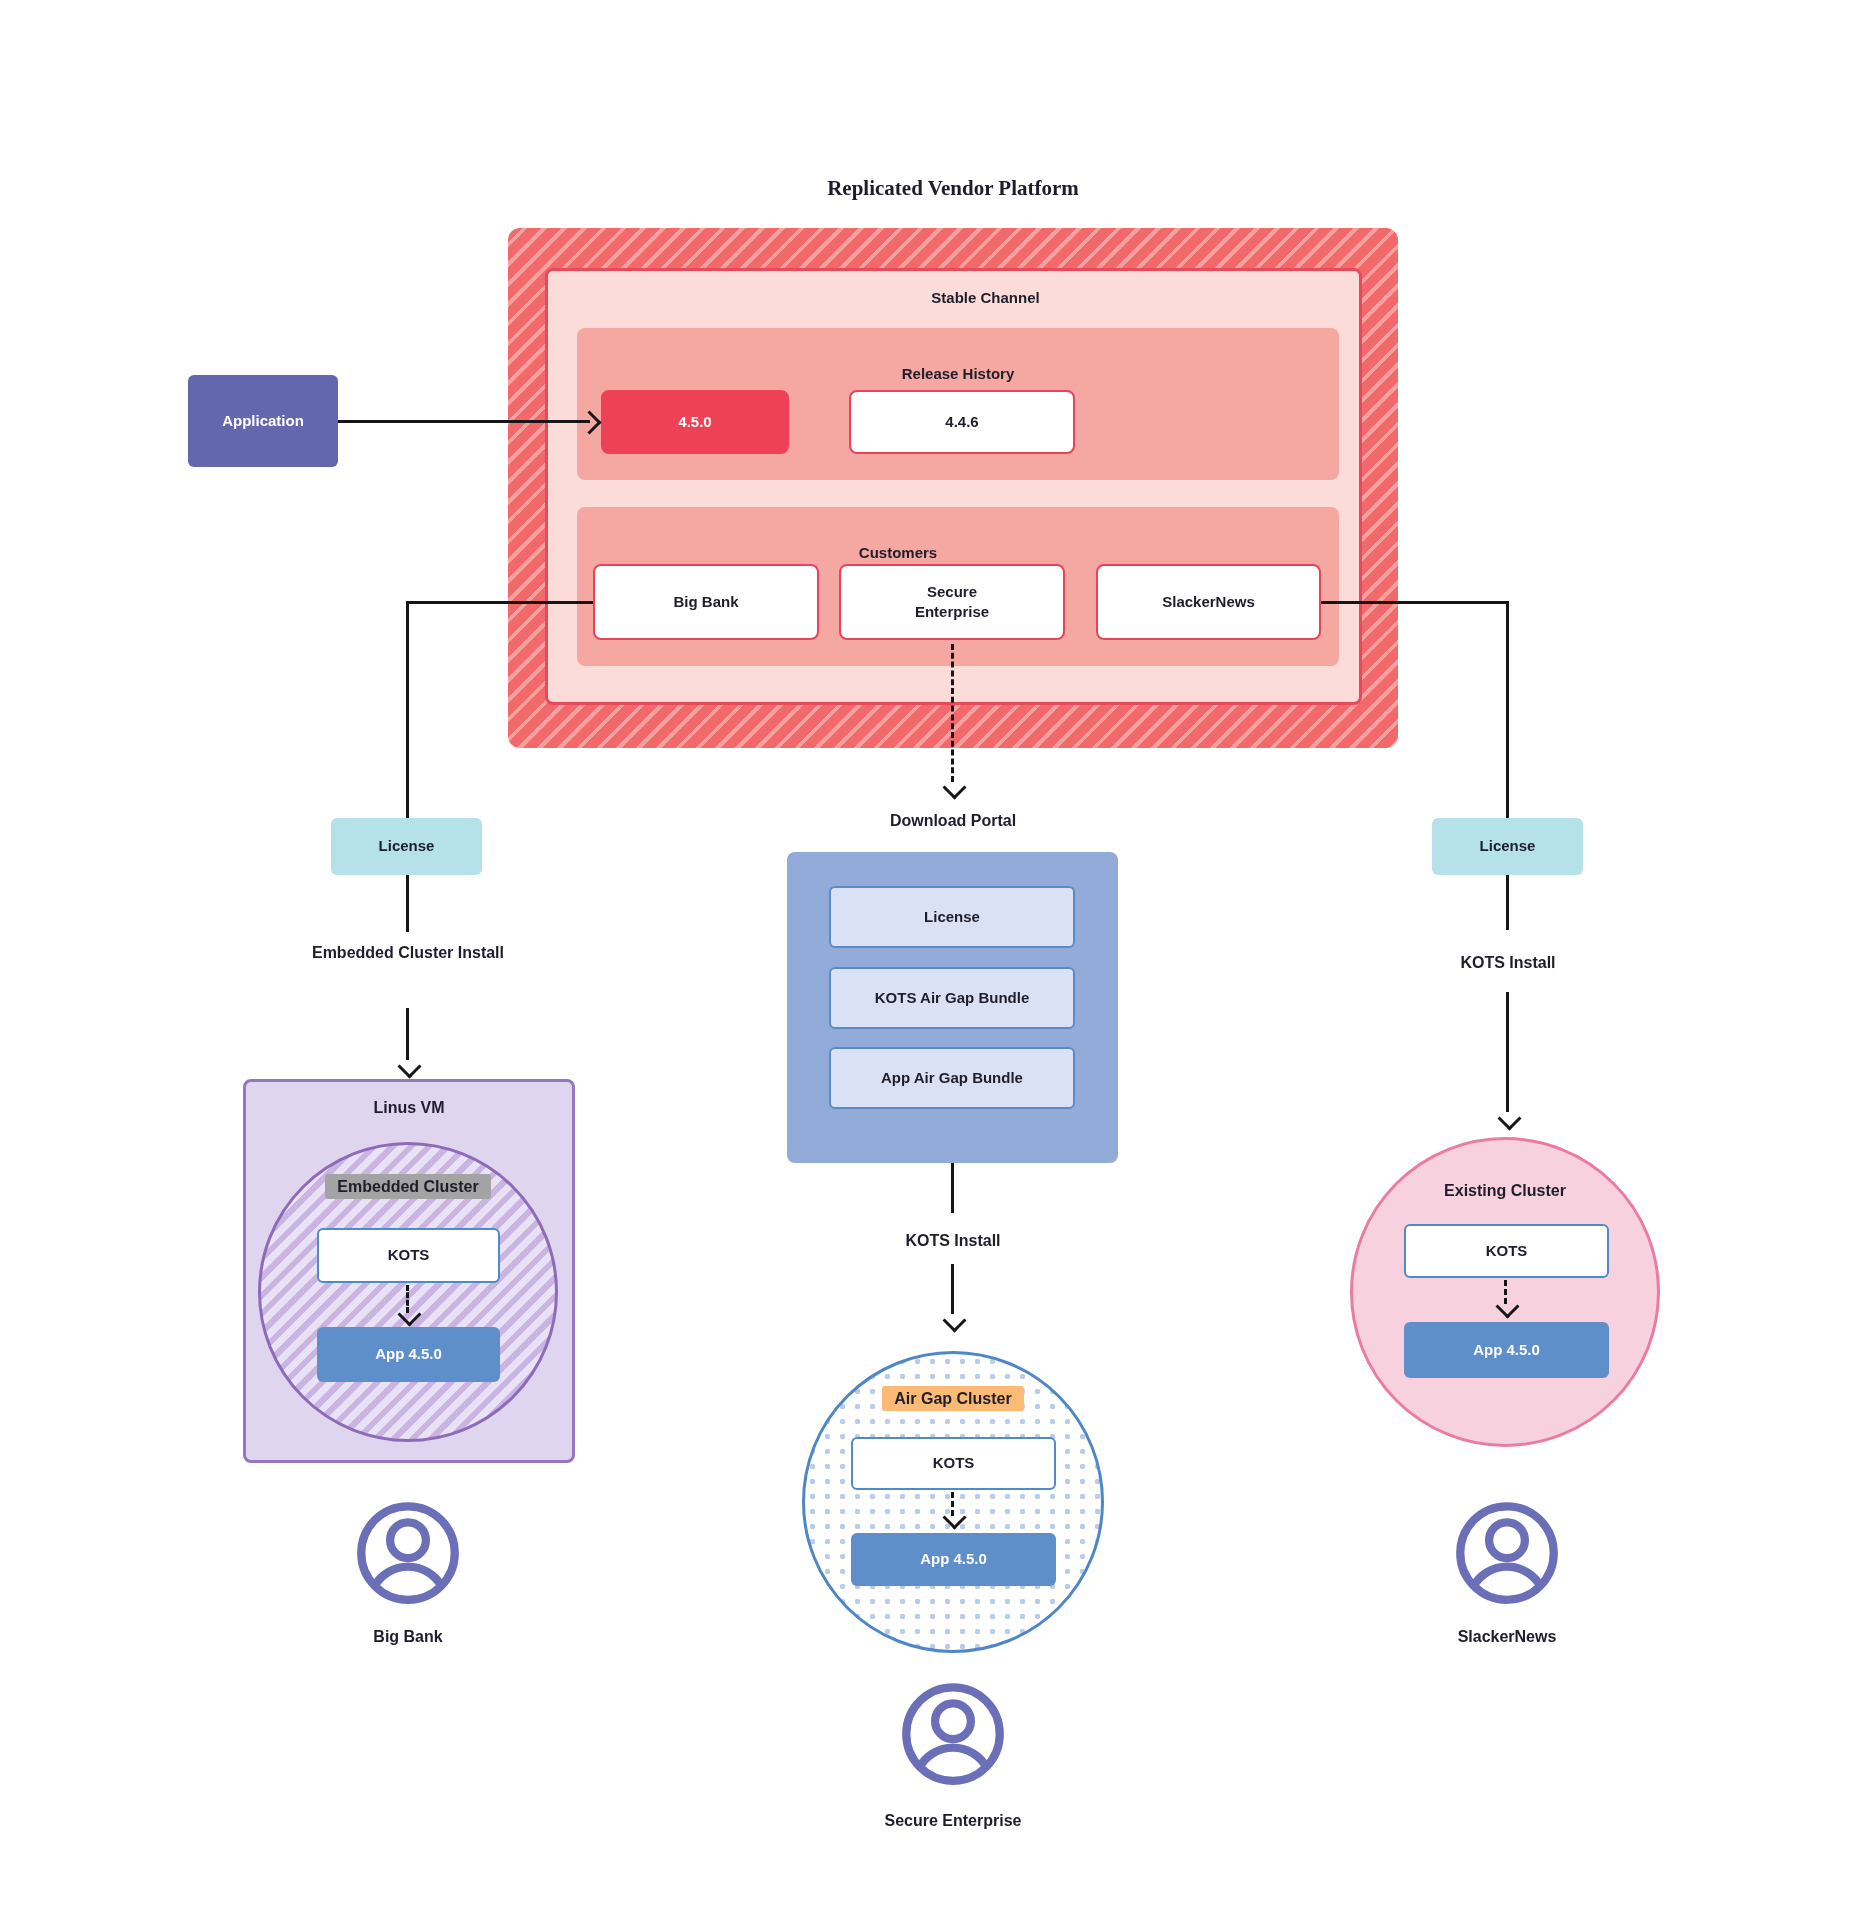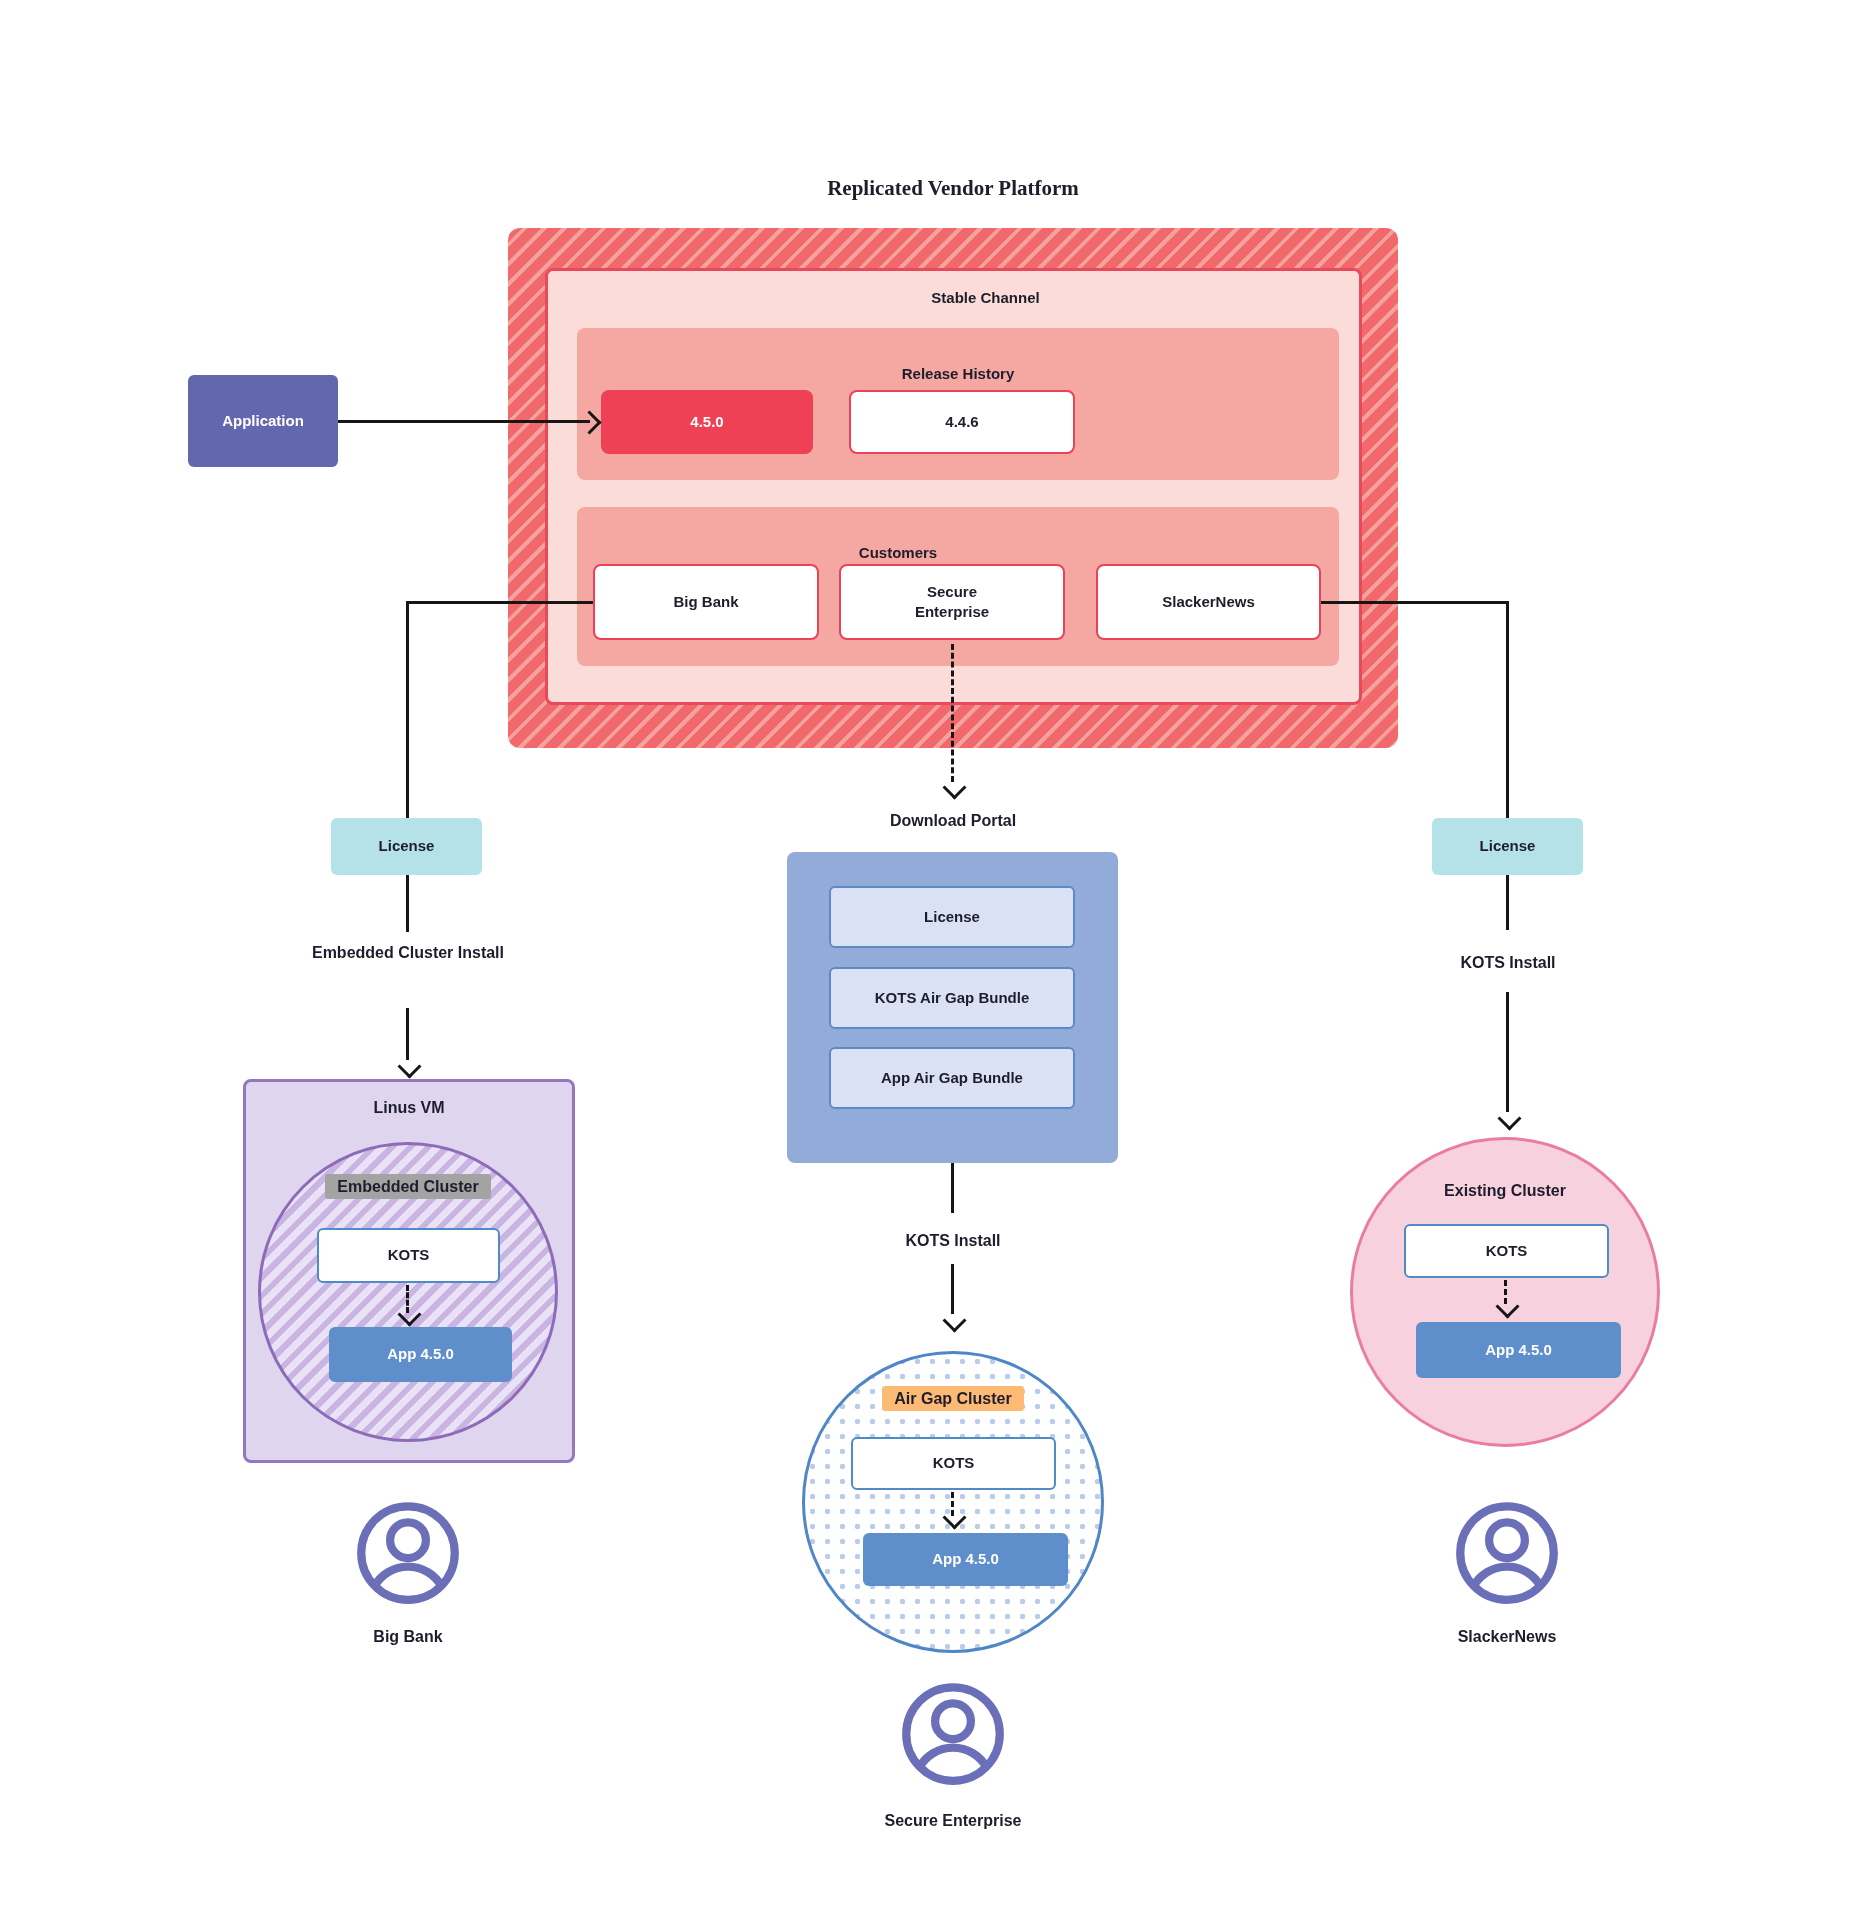--- a/index.html
+++ b/index.html
@@ -18,21 +18,21 @@
     left:508px;top:228px;width:890px;height:520px;border-radius:12px;
     background:repeating-linear-gradient(135deg,#f2696c 0px,#f2696c 10px,#f7a19e 10px,#f7a19e 14px);
   }
   .stable-box{
     left:545px;top:268px;width:817px;height:437px;border-radius:8px;
     background:#fbdcd8;border:3px solid #e8495b;box-sizing:border-box;
   }
   .salmon-panel{background:#f5a8a1;border-radius:8px;}
   .rel-hist{left:577px;top:328px;width:762px;height:152px;}
   .cust-panel{left:577px;top:507px;width:762px;height:159px;}
-  .rel-450{left:601px;top:390px;width:212px;height:64px;background:#ee4156;border-radius:8px;color:#ffffff;}
+  .rel-450{left:601px;top:390px;width:188px;height:64px;background:#ee4156;border-radius:8px;color:#ffffff;}
   .rel-446{left:849px;top:390px;width:226px;height:64px;background:#ffffff;border:2.5px solid #e8435a;border-radius:8px;box-sizing:border-box;}
   .cust-box{top:564px;width:226px;height:76px;background:#ffffff;border:2.5px solid #e8435a;border-radius:8px;box-sizing:border-box;}
 
   .application-box{left:188px;top:375px;width:150px;height:92px;background:#6367ae;border-radius:6px;color:#ffffff;}
 
   
   .hline{position:absolute;height:0;border-top:3px solid #161616;}
   .vline{position:absolute;width:0;border-left:3px solid #161616;}
   .vdash{position:absolute;width:0;border-left:3px dashed #161616;}
   .chev{position:absolute;width:14px;height:14px;border-right:3px solid #161616;border-bottom:3px solid #161616;background:transparent;}
@@ -44,21 +44,21 @@
   
   .vm-box{left:243px;top:1079px;width:332px;height:384px;background:#dfd5ef;border:3px solid #9577be;border-radius:8px;box-sizing:border-box;}
   .embedded-circle{
     left:258px;top:1142px;width:300px;height:300px;border-radius:50%;
     border:3px solid #8e6bb8;box-sizing:border-box;
     background:repeating-linear-gradient(135deg,#c9b4e2 0px,#c9b4e2 6px,#e9e1f6 6px,#e9e1f6 13px);
   }
   .band-purple{background:#a3a3a3;padding:4px 12px;border-radius:3px;}
   .band-white{background:#fdba74;padding:4px 12px;border-radius:3px;}
   .kots-box{background:#ffffff;border:2.5px solid #4e8bc8;border-radius:6px;box-sizing:border-box;}
-  .app-box{background:#5e8fcb;border-radius:6px;color:#ffffff;margin-left:12px;}
+  .app-box{background:#5e8fcb;border-radius:6px;color:#ffffff;}
 
   
   .portal-box{left:787px;top:852px;width:331px;height:311px;background:#92abd9;border-radius:8px;}
   .portal-item{left:829px;width:246px;height:62px;background:#dbe1f5;border:2.5px solid #5b8bc4;border-radius:6px;box-sizing:border-box;}
   .airgap-circle{
     left:802px;top:1351px;width:302px;height:302px;border-radius:50%;
     border:3px solid #4e86c6;box-sizing:border-box;background-color:#ffffff;
     background-image:radial-gradient(#b9ccec 2.6px,rgba(255,255,255,0) 3px);
     background-size:15px 15px;
   }

